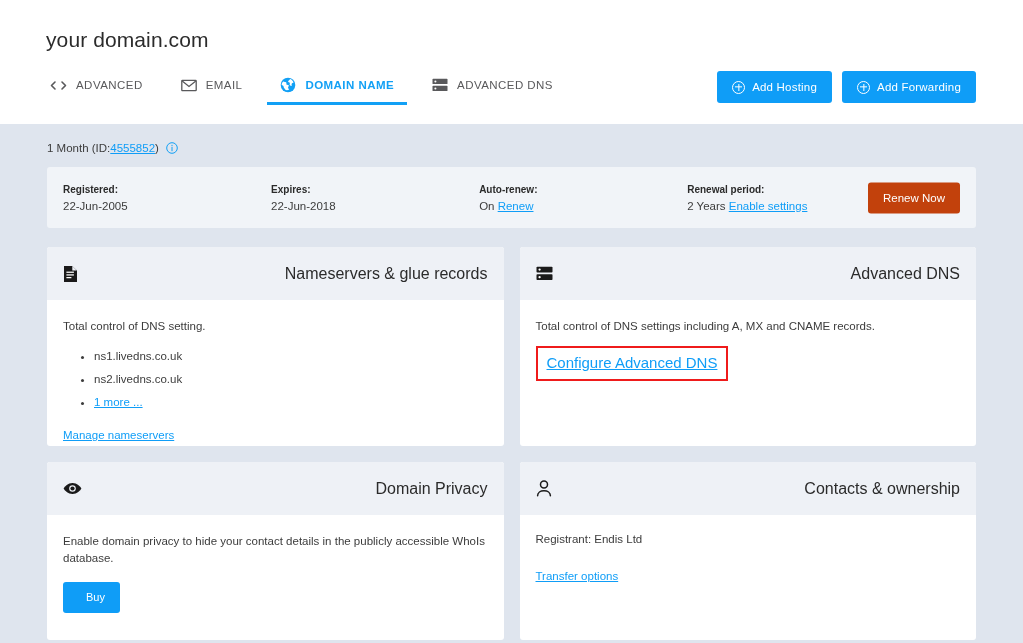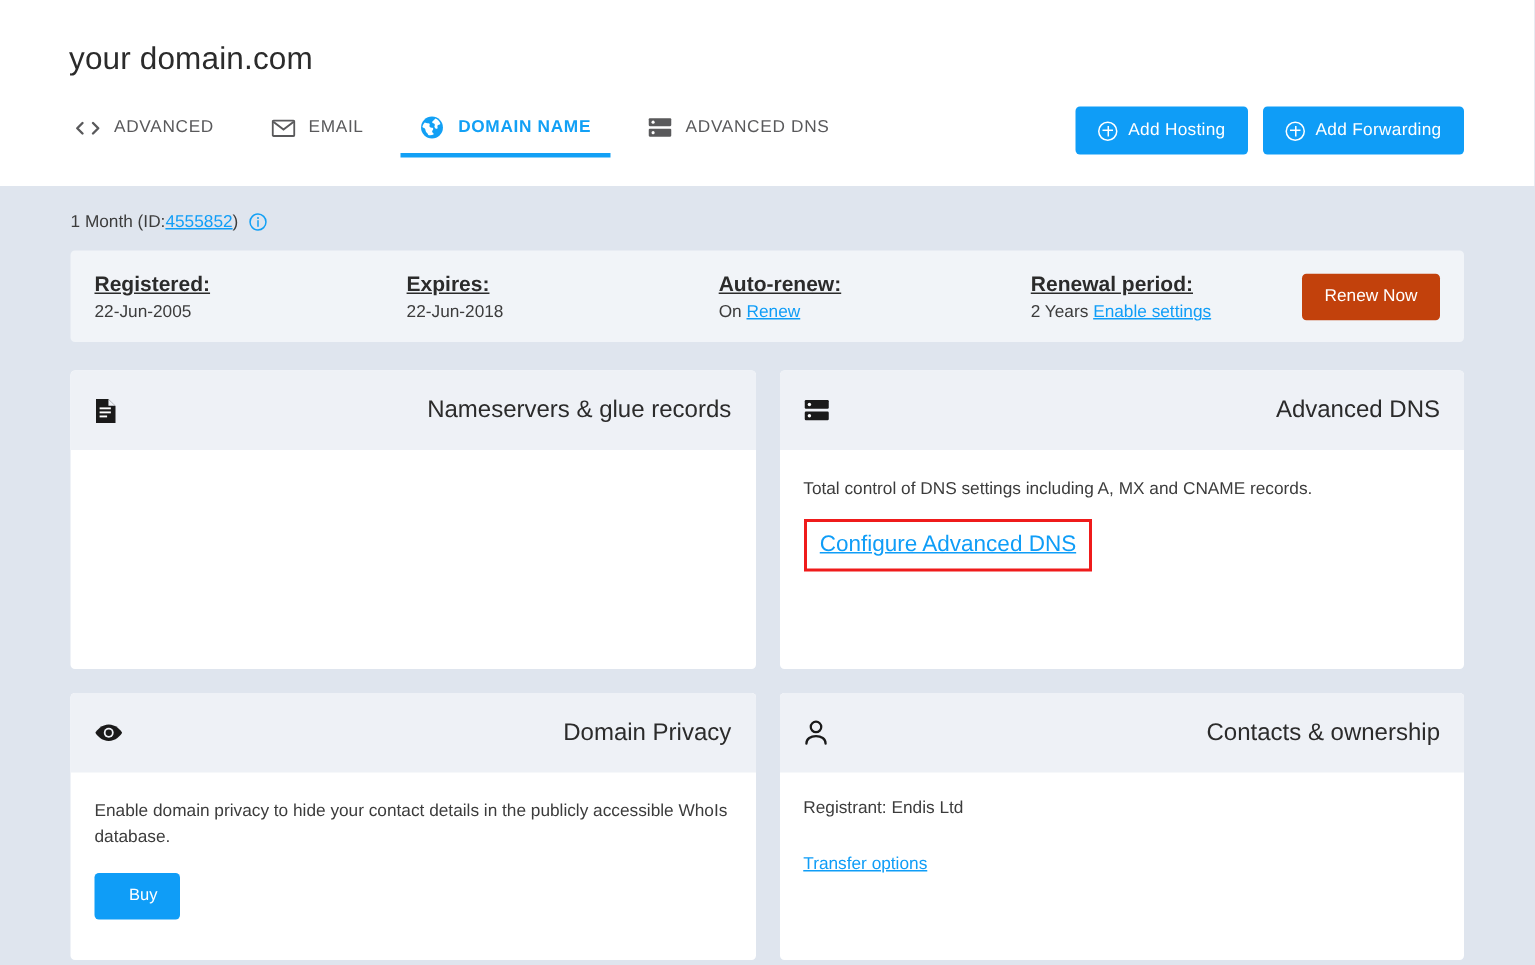--- a/index.html
+++ b/index.html
@@ -129,25 +129,24 @@
     border-radius: 3px;
     height: 61px;
     display: flex;
     align-items: center;
     padding: 0 16px;
     position: relative;
   }
   .rcol { width: 225px; }
   .rcol.wide { width: 295px; }
   .rlabel {
-    font-size: 14px;
+    font-size: 10px;
     font-weight: bold;
     color: #2b2b2b;
     margin-bottom: 5px;
-    text-decoration: underline;
   }
   .rvalue { font-size: 11.5px; color: #3c3c3c; }
   .renew-now {
     position: absolute;
     right: 16px; top: 50%;
     transform: translateY(-50%);
     background: #c2410c;
     color: #fff;
     border: none;
     border-radius: 3px;
@@ -339,20 +338,29 @@
             <path d="M1 1h8.2L14 5.6V17H1z" fill="#1a1a1a"></path>
             <path d="M9 1.2v4.6h4.8" fill="#ffffff" opacity="0"></path>
             <rect x="3.4" y="6.6" width="7.5" height="1.25" fill="#ffffff"></rect>
             <rect x="3.4" y="9.3" width="7.5" height="1.25" fill="#ffffff"></rect>
             <rect x="3.4" y="12" width="5" height="1.25" fill="#ffffff"></rect>
             <path d="M9.3 1.1v4.4h4.5" fill="#eef1f6"></path>
           </svg>
         </span>
         <span class="card-title">Nameservers &amp; glue records</span>
       </div>
+      <div class="card-body">
+        <div class="card-text">Total control of DNS setting.</div>
+        <ul class="ns-list">
+          <li>ns1.livedns.co.uk</li>
+          <li>ns2.livedns.co.uk</li>
+          <li><a class="link">1 more ...</a></li>
+        </ul>
+        <a class="link manage-link">Manage nameservers</a>
+      </div>
     </div>
 
     <div class="card card-advanceddns">
       <div class="card-head">
         <span class="chicon">
           <svg width="17" height="15" viewBox="0 0 17 15">
             <rect x="0.5" y="0.7" width="16" height="5.8" rx="0.8" fill="#1a1a1a"></rect>
             <rect x="0.5" y="8.3" width="16" height="5.8" rx="0.8" fill="#1a1a1a"></rect>
             <circle cx="3.6" cy="3.6" r="1.15" fill="#ffffff"></circle>
             <circle cx="3.6" cy="11.2" r="1.15" fill="#ffffff"></circle>

